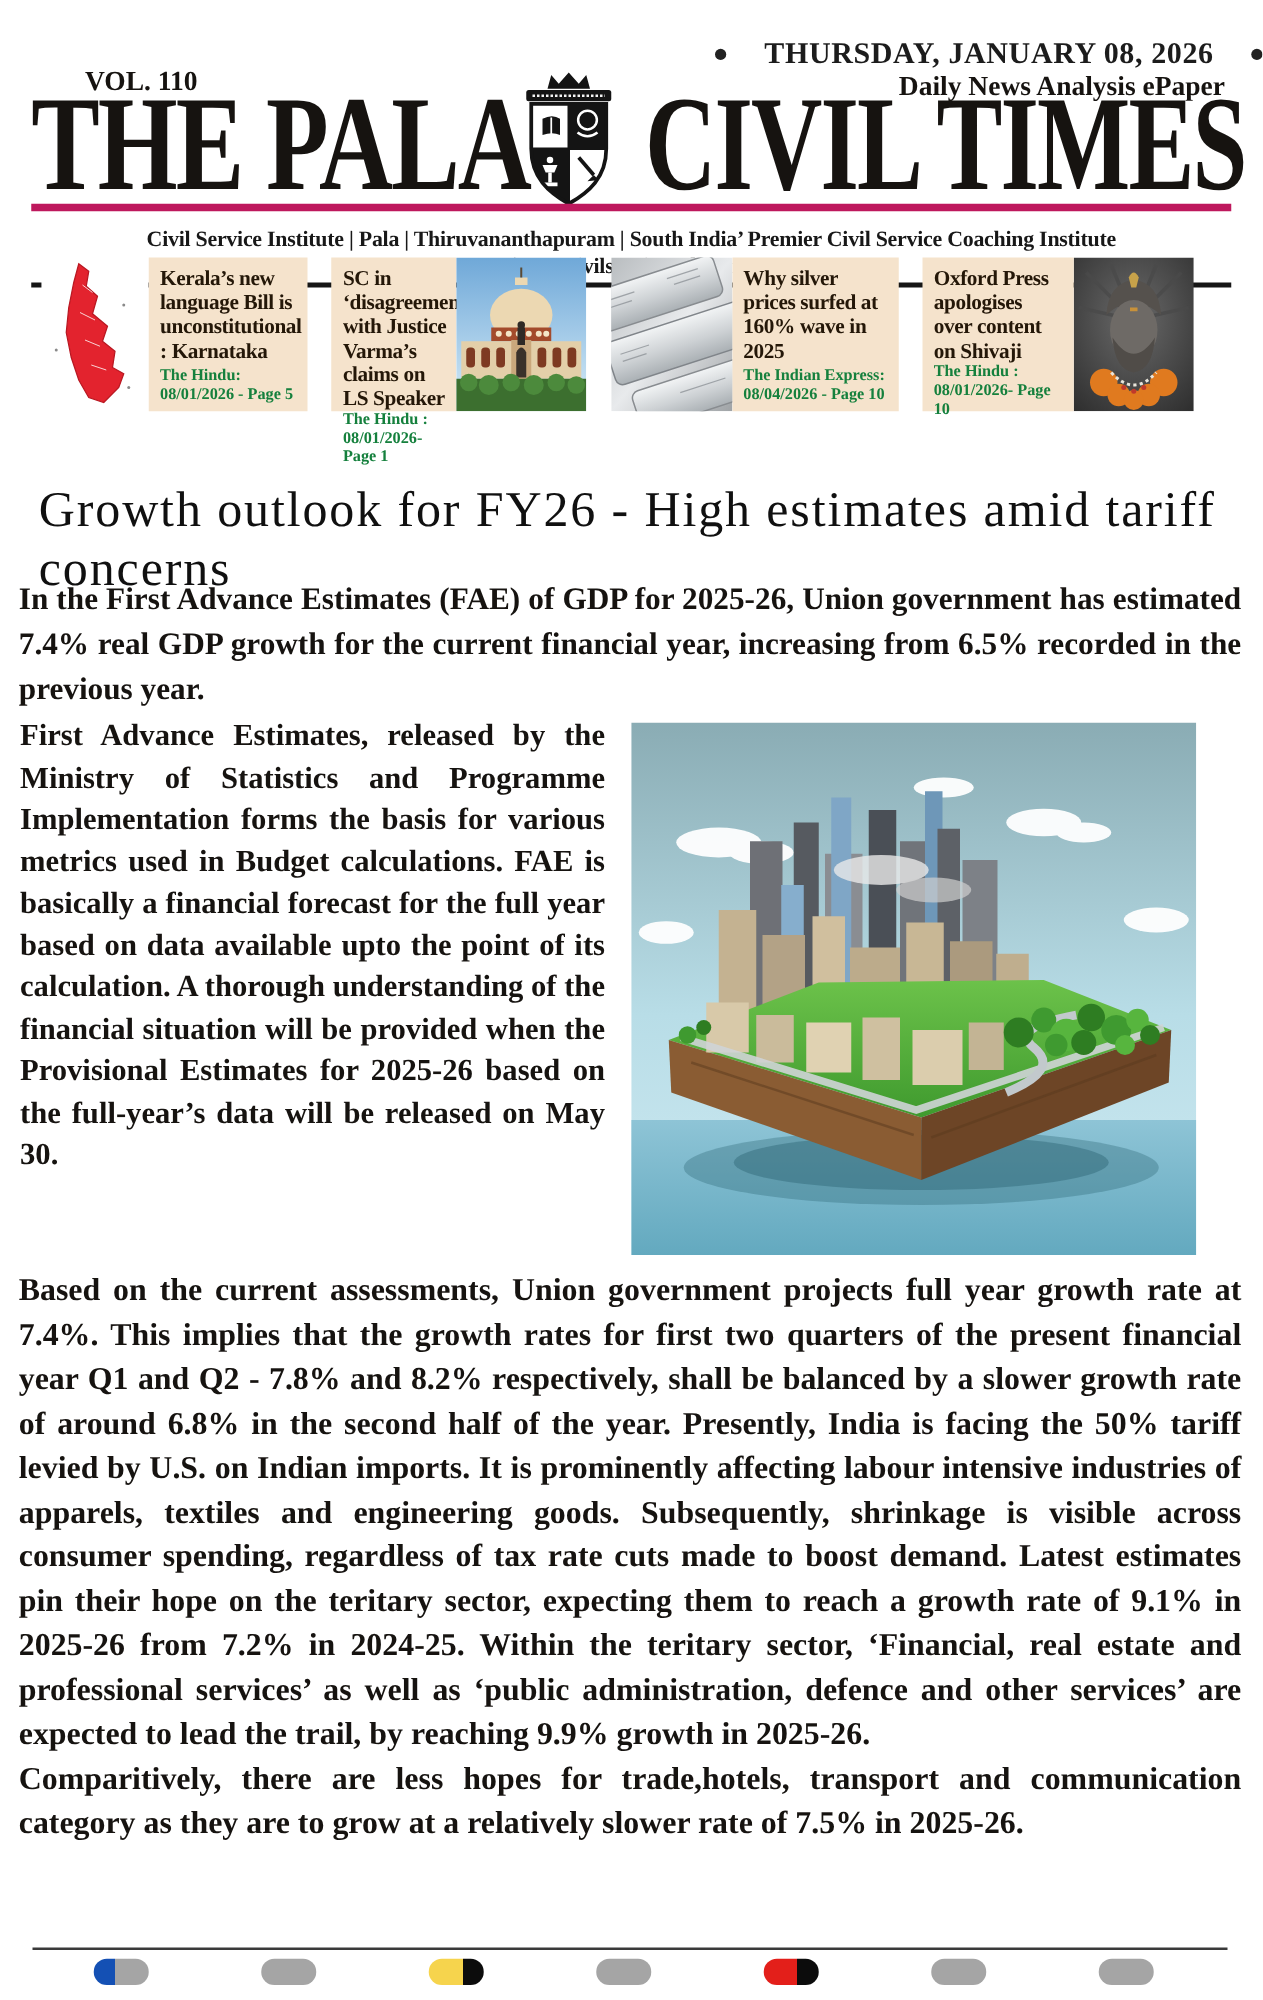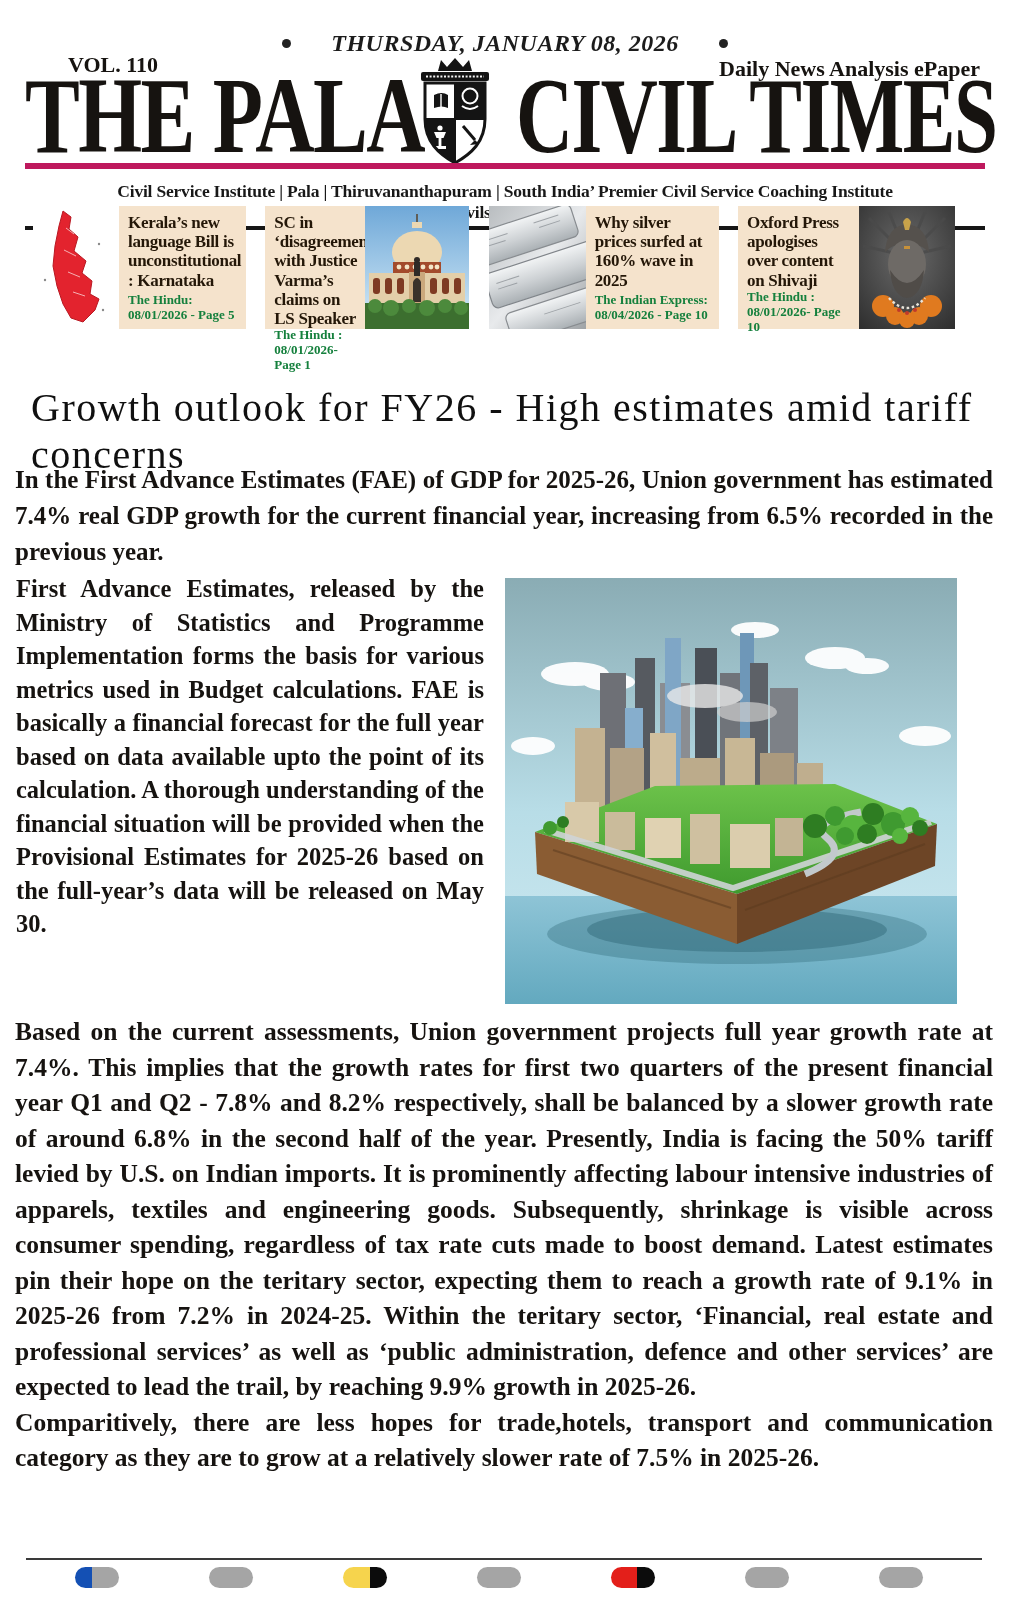--- a/index.html
+++ b/index.html
@@ -2,21 +2,21 @@
 <html><head>
 <meta charset="utf-8">
 <style>
   html,body{margin:0;padding:0;}
   body{
     width:1010px;height:1600px;position:relative;background:#ffffff;
     font-family:"Liberation Serif", serif;font-weight:700;color:#161310;
     overflow:hidden;
   }
   
-  .dateline{position:absolute;top:30px;left:0;right:0;display:flex;justify-content:center;align-items:center;gap:40px;font-size:24px;letter-spacing:.5px;color:#1c1c1c;font-style:italic;}
+  .dateline{position:absolute;top:30px;left:0;right:0;display:flex;justify-content:flex-end;align-items:center;gap:30px;font-size:24px;letter-spacing:.5px;color:#1c1c1c;}
   .bullet{width:9px;height:9px;border-radius:50%;background:#222;}
   .vol{position:absolute;top:52px;left:28px;font-size:22px;margin-left:40px;}
   .epaper{position:absolute;top:56px;right:30px;font-size:22px;}
   .mast-left{position:absolute;top:62px;left:25px;font-size:104px;line-height:1;white-space:nowrap;transform:scaleX(.79) scaleY(1.04);transform-origin:left top;letter-spacing:-2px;}
   .mast-right{position:absolute;top:62px;left:516px;font-size:104px;line-height:1;white-space:nowrap;transform:scaleX(.76) scaleY(1.04);transform-origin:left top;letter-spacing:-2px;}
   .crest{position:absolute;left:403px;top:56px;width:104px;height:112px;}
   
   .tagline-bar{position:absolute;top:163px;left:25px;right:25px;border-top:6px solid #be185d;border-bottom:4px solid #161616;padding:12px 0 3px;text-align:center;font-size:17.5px;letter-spacing:-.2px;color:#181818;}
   
   .briefs{position:absolute;top:206px;left:33px;right:55px;height:123px;display:flex;justify-content:space-between;}

